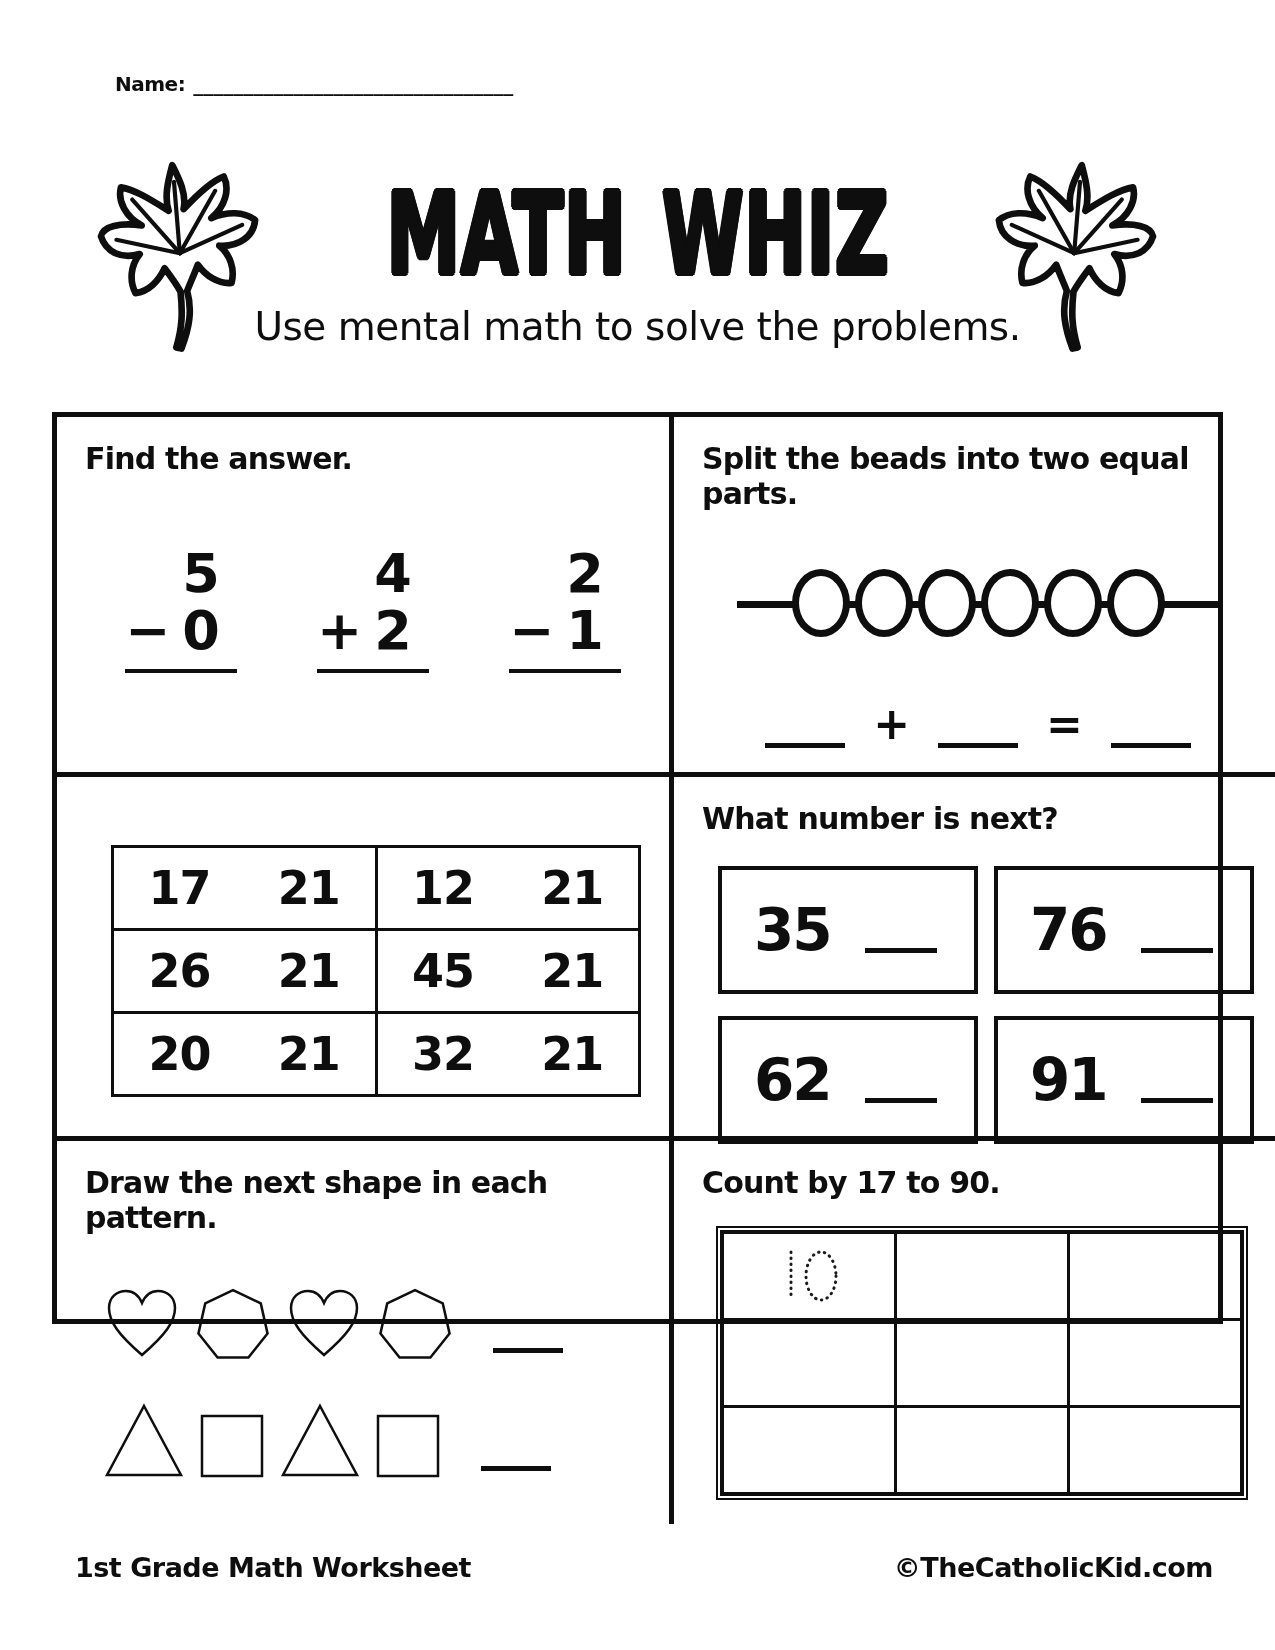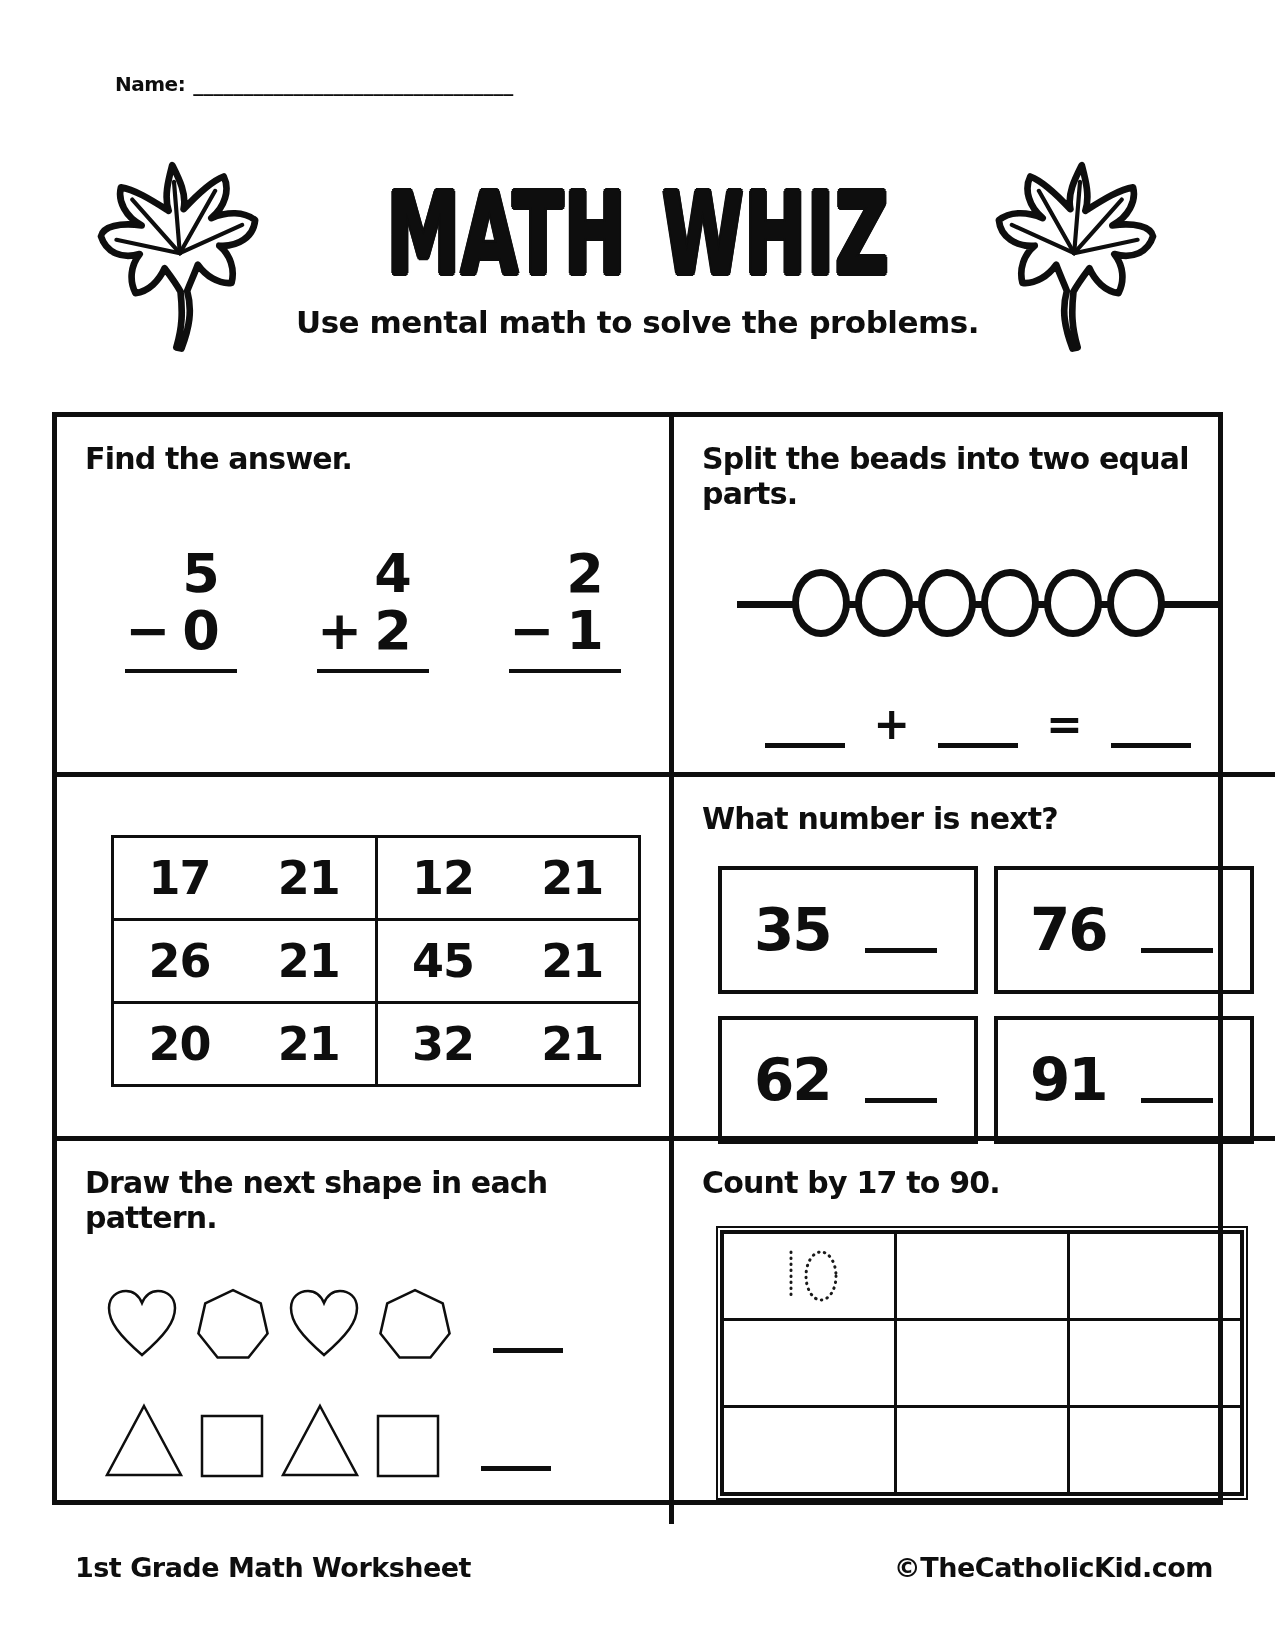--- a/index.html
+++ b/index.html
@@ -13,28 +13,28 @@
   .hdr-field{display:flex;align-items:baseline;gap:8px;}
   .hdr-line{font-weight:bold;letter-spacing:0;}
   
   .title-wrap{position:absolute;top:178px;left:0;width:100%;text-align:center;}
   .main-title{
     display:inline-block;font-size:112px;font-weight:bold;line-height:1;letter-spacing:1px;word-spacing:14px;
     transform:scaleX(0.66);transform-origin:center;
     text-shadow:3px 0 #0e0e0e,-3px 0 #0e0e0e,0 3px #0e0e0e,0 -3px #0e0e0e,
                 2px 2px #0e0e0e,-2px 2px #0e0e0e,2px -2px #0e0e0e,-2px -2px #0e0e0e;
   }
-  .subtitle{margin-top:14px;font-size:31px;font-weight:700;letter-spacing:-0.5px;}
+  .subtitle{margin-top:14px;font-size:39px;font-weight:400;letter-spacing:-0.5px;}
   
   .leaf{position:absolute;width:180px;height:200px;}
   .leaf-left{left:92px;top:158px;transform:rotate(-6deg);}
   .leaf-right{left:982px;top:158px;transform:scaleX(-1) rotate(-6deg);}
   
   .grid{
-    position:absolute;left:52px;top:412px;width:1171px;height:1093px;
+    position:absolute;left:52px;top:412px;width:1171px;height:912px;
     border:5px solid #0e0e0e;box-sizing:border-box;
     display:grid;grid-template-columns:1fr 1fr;grid-template-rows:360px 364px 1fr;
   }
   .cell{box-sizing:border-box;padding:24px 28px;position:relative;}
   .cell.cl{border-right:5px solid #0e0e0e;}
   .cell.rt{border-bottom:5px solid #0e0e0e;}
   .cell-title{font-size:30px;font-weight:600;letter-spacing:-0.8px;}
   
   .probs{display:flex;gap:80px;margin:70px 0 0 40px;}
   .prob{display:grid;grid-template-columns:40px 72px;font-size:54px;font-weight:600;line-height:1.05;}
@@ -46,21 +46,21 @@
   .beads-cell{display:flex;flex-direction:column;align-items:center;}
   .beads-cell .cell-title{align-self:center;}
   .bead-string{position:relative;width:482px;height:70px;margin-top:58px;}
   .bead-string .string{position:absolute;left:0;right:0;top:32px;height:7px;background:#0e0e0e;}
   .bead-row{position:absolute;left:0;top:0;width:100%;height:100%;display:flex;justify-content:center;gap:5px;}
   .bead{width:58px;height:68px;border:7px solid #0e0e0e;border-radius:50%;background:#ffffff;box-sizing:border-box;}
   .equation{display:flex;align-items:flex-end;gap:28px;margin-top:66px;}
   .blank{width:80px;border-bottom:5px solid #0e0e0e;height:34px;}
   .eq-sign{font-size:44px;font-weight:bold;line-height:1;margin-bottom:2px;}
   
-  .cmp-table{margin:34px 0 0 26px;border:3px solid #0e0e0e;border-collapse:collapse;width:530px;}
+  .cmp-table{margin:44px 0 0 26px;border:3px solid #0e0e0e;border-collapse:collapse;width:530px;}
   .cmp-table td{border:3px solid #0e0e0e;height:78px;width:50%;}
   .pair{display:flex;justify-content:space-around;align-items:center;font-size:46px;font-weight:600;letter-spacing:-1px;}
   
   .nn-grid{display:grid;grid-template-columns:260px 260px;grid-auto-rows:128px;gap:22px 16px;margin:30px 0 0 16px;}
   .nn-box{border:4px solid #0e0e0e;box-sizing:border-box;display:flex;align-items:center;padding-left:32px;gap:34px;}
   .nn-num{font-size:58px;font-weight:600;letter-spacing:-2px;}
   .nn-blank{width:72px;border-bottom:5px solid #0e0e0e;height:40px;}
   
   .shape-row{display:flex;align-items:flex-end;margin-left:18px;}
   .shape-row.r1{margin-top:52px;}

